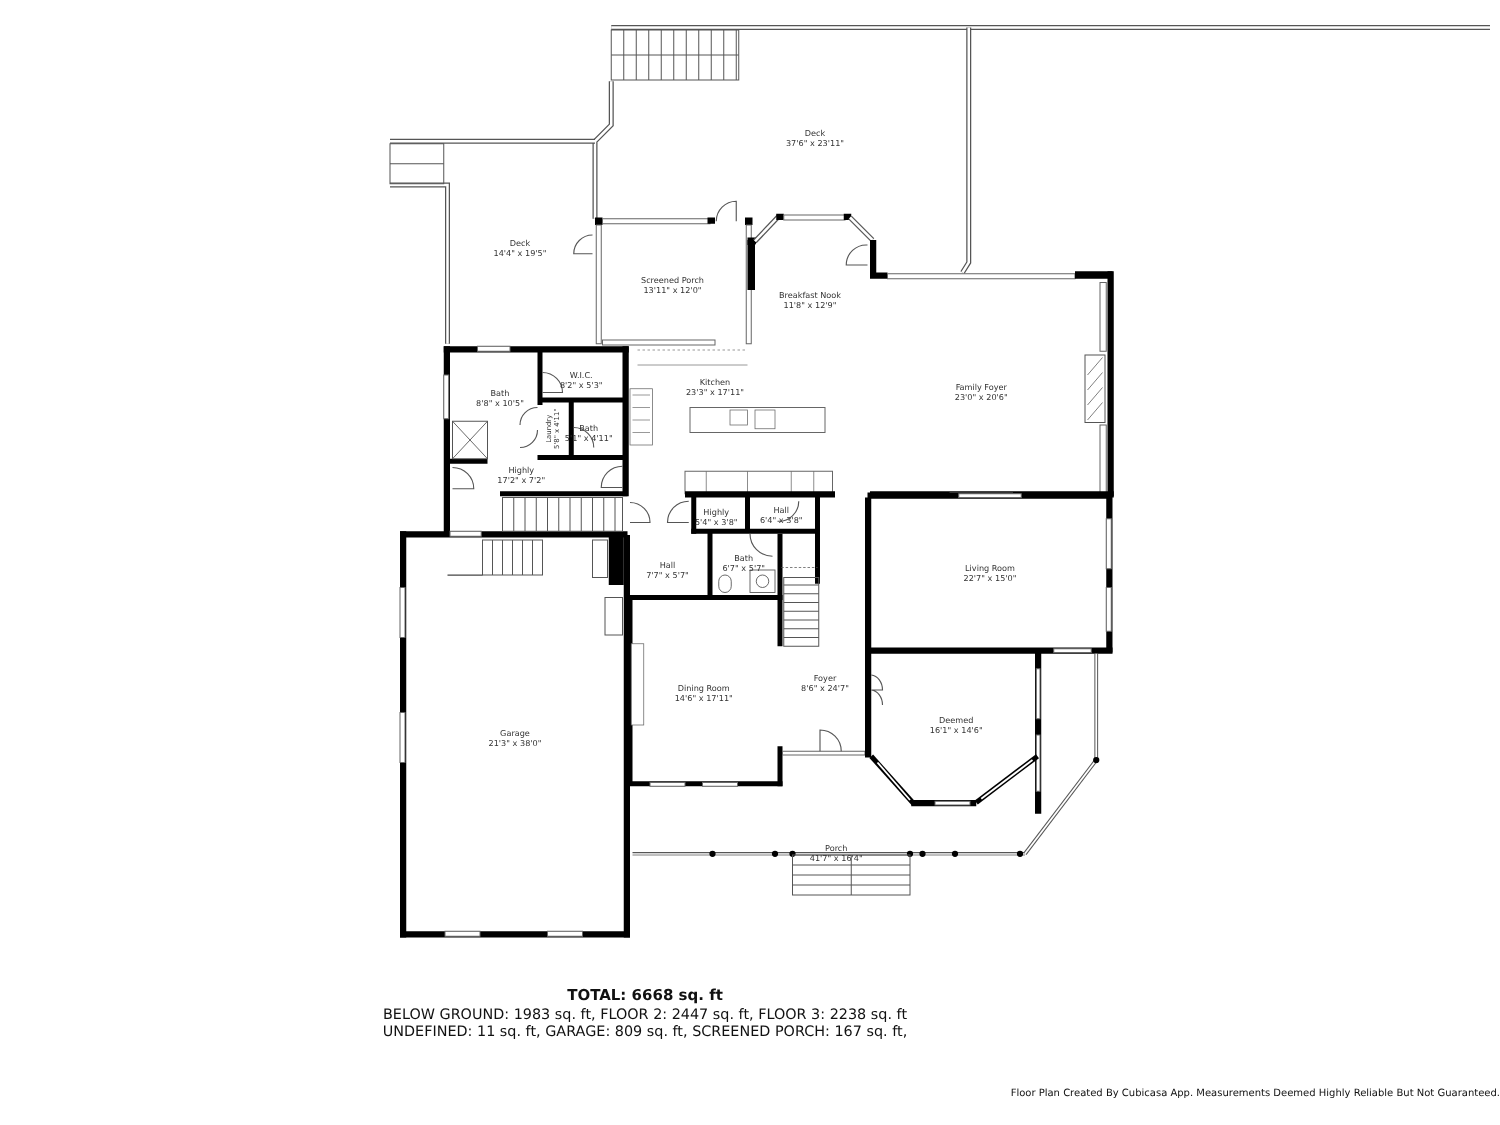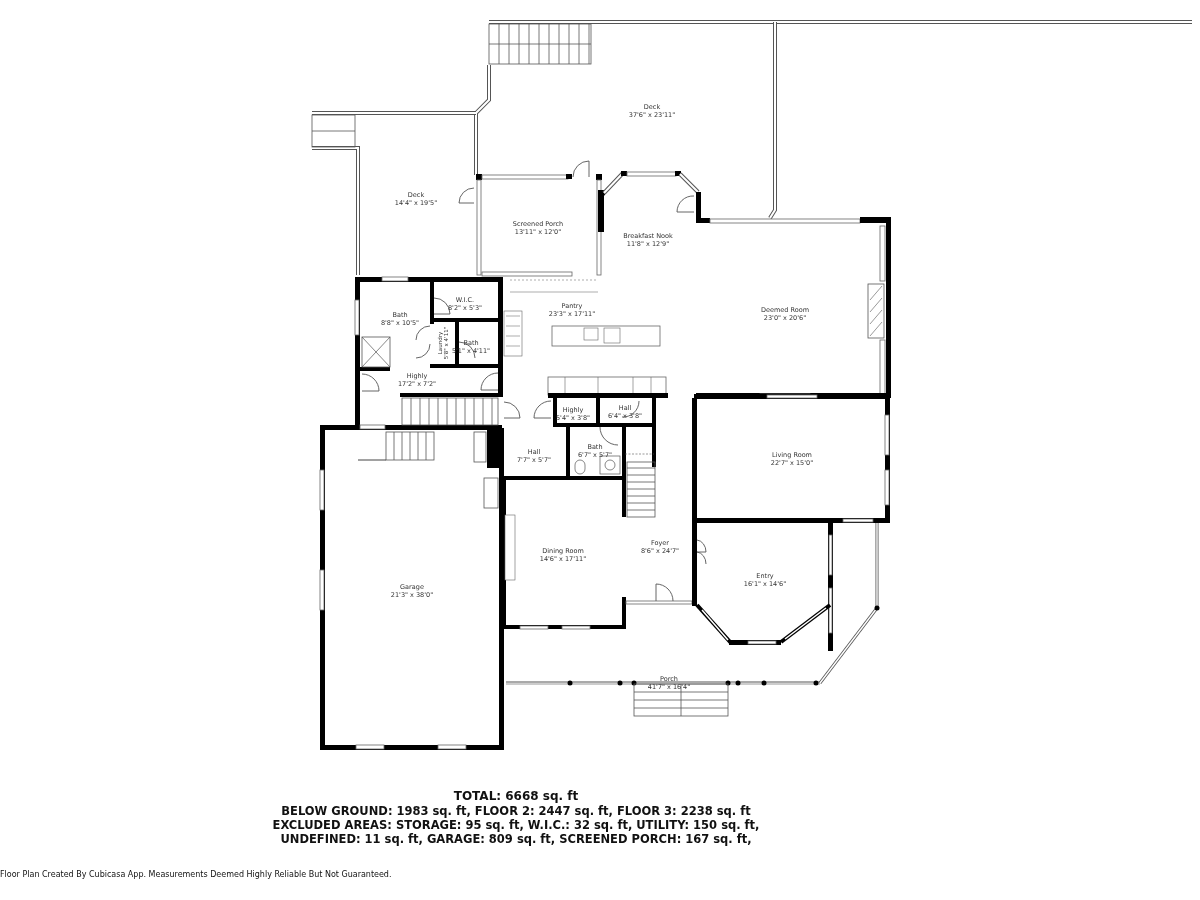--- a/index.html
+++ b/index.html
@@ -11,22 +11,22 @@
   .rail { fill:none; stroke:#555; stroke-width:4; }
   .rail-in { fill:none; stroke:#fff; stroke-width:2; }
   .win { fill:#fff; stroke:#666; stroke-width:0.8; }
   .door { fill:none; stroke:#555; stroke-width:0.9; }
   .stair { fill:none; stroke:#555; stroke-width:0.8; }
   .lbl { position:absolute; font-size:6.5px; line-height:8px; text-align:center; color:#333;
          transform:translateX(-50%); white-space:nowrap; }
   .lbl .n, .lbl .d { display:block; }
   #footer { position:absolute; left:0; width:1032px; top:789px; text-align:center; }
   #footer .total { font-weight:bold; font-size:12px; line-height:15px; }
-  #footer .line { font-size:11.5px; line-height:14px;font-weight:bold; }
-  #credit { position:absolute; left:0; width:1200px; top:870px; text-align:left; font-size:8px; }
+  #footer .line { font-size:11.5px; line-height:14px; }
+  #credit { position:absolute; left:0; width:1200px; top:870px; text-align:right; font-size:8px; }
   .post { fill:#000; }
 </style>
 </head>
 <body>
 
 <svg id="plan" viewBox="0 0 1200 900" xmlns="http://www.w3.org/2000/svg">
 
   <g>
     <polyline class="rail" points="489,22 1192,22"></polyline>
     <polyline class="rail-in" points="489,22 1192,22"></polyline>
@@ -265,25 +265,25 @@
 </div>
 <div class="lbl" style="left:538px;top:220px">
   <span class="n">Screened Porch</span>
   <span class="d">13'11" x 12'0"</span>
 </div>
 <div class="lbl" style="left:648px;top:232px">
   <span class="n">Breakfast Nook</span>
   <span class="d">11'8" x 12'9"</span>
 </div>
 <div class="lbl" style="left:572px;top:302px">
-  <span class="n">Pantry</span>
+  <span class="n">Kitchen</span>
   <span class="d">23'3" x 17'11"</span>
 </div>
 <div class="lbl" style="left:785px;top:306px">
-  <span class="n">Deemed Room</span>
+  <span class="n">Family Foyer</span>
   <span class="d">23'0" x 20'6"</span>
 </div>
 <div class="lbl" style="left:400px;top:311px">
   <span class="n">Bath</span>
   <span class="d">8'8" x 10'5"</span>
 </div>
 <div class="lbl" style="left:465px;top:296px">
   <span class="n">W.I.C.</span>
   <span class="d">8'2" x 5'3"</span>
 </div>
@@ -321,31 +321,30 @@
 </div>
 <div class="lbl" style="left:563px;top:547px">
   <span class="n">Dining Room</span>
   <span class="d">14'6" x 17'11"</span>
 </div>
 <div class="lbl" style="left:660px;top:539px">
   <span class="n">Foyer</span>
   <span class="d">8'6" x 24'7"</span>
 </div>
 <div class="lbl" style="left:765px;top:572px">
-  <span class="n">Entry</span>
+  <span class="n">Deemed</span>
   <span class="d">16'1" x 14'6"</span>
 </div>
 <div class="lbl" style="left:669px;top:675px">
   <span class="n">Porch</span>
   <span class="d">41'7" x 16'4"</span>
 </div>
 <div class="lbl" style="left:412px;top:583px">
   <span class="n">Garage</span>
   <span class="d">21'3" x 38'0"</span>
 </div>
 
 <div id="footer">
   <div class="total">TOTAL: 6668 sq. ft</div>
   <div class="line">BELOW GROUND: 1983 sq. ft, FLOOR 2: 2447 sq. ft, FLOOR 3: 2238 sq. ft</div>
-  <div class="line">EXCLUDED AREAS: STORAGE: 95 sq. ft, W.I.C.: 32 sq. ft, UTILITY: 150 sq. ft,</div>
   <div class="line">UNDEFINED: 11 sq. ft, GARAGE: 809 sq. ft, SCREENED PORCH: 167 sq. ft,</div>
 </div>
 <div id="credit">Floor Plan Created By Cubicasa App. Measurements Deemed Highly Reliable But Not Guaranteed.</div>
 
 </body></html>

